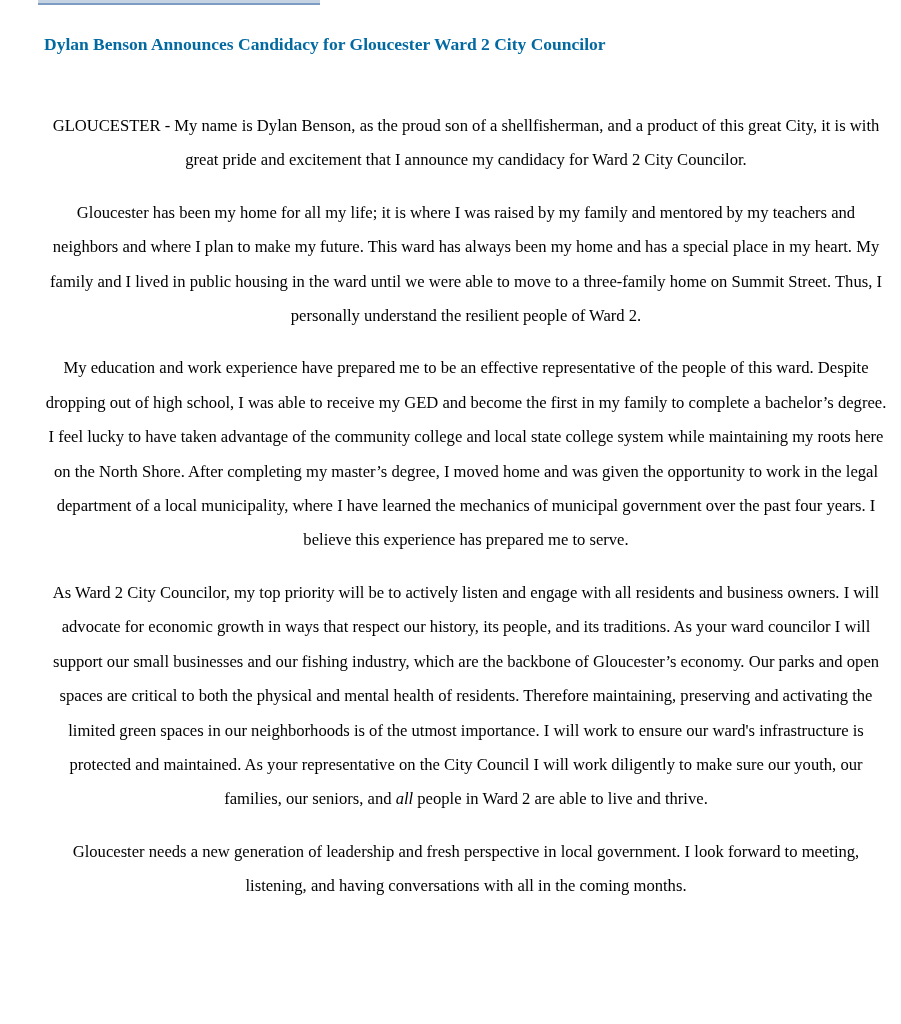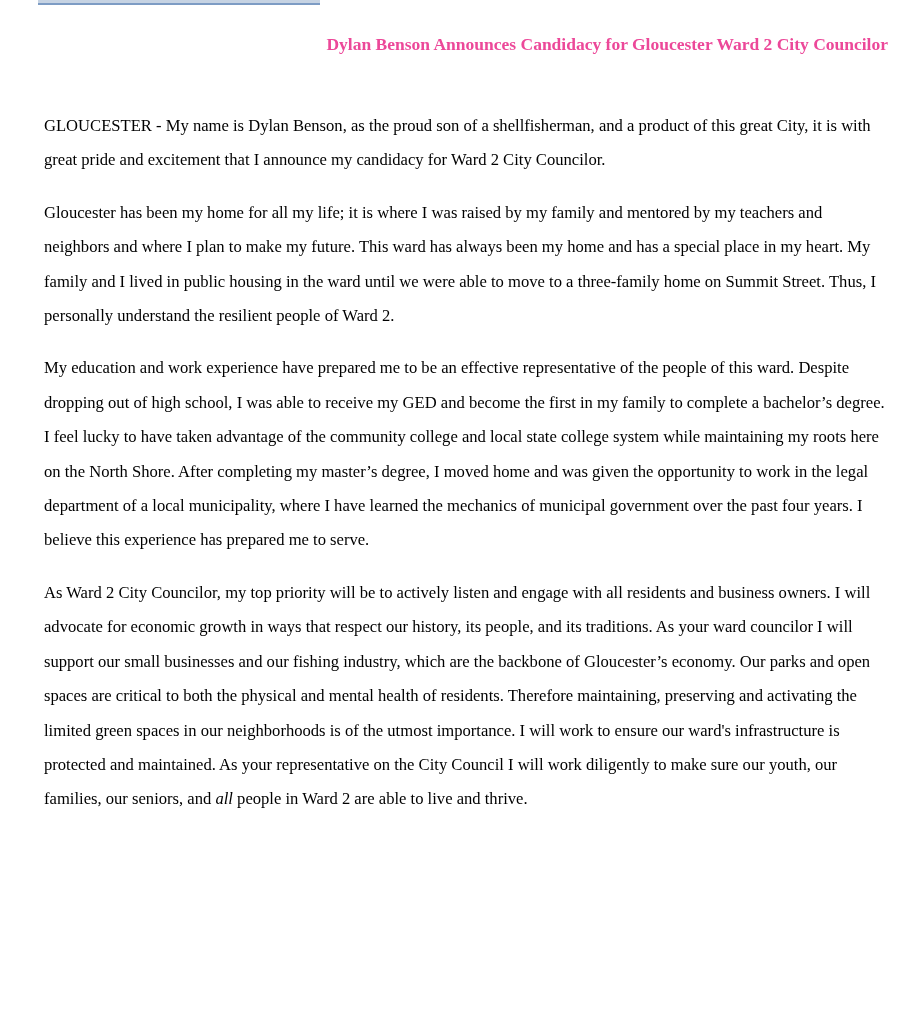--- a/index.html
+++ b/index.html
@@ -29,29 +29,29 @@
   .link-sliver .underline-band {
     height: 2px;
   }
   .doc {
     padding: 0 13px 30px 44px;
   }
   h1.doc-title {
     font-size: 17.5px;
     line-height: 26px;
     font-weight: bold;
-    text-align: right;
+    text-align: left;
     margin: 26px 0 52px 0;
-    color: #ec4899;
+    color: #0369a1;
   }
   .doc-body p {
     font-size: 16.6px;
     line-height: 34.4px;
     margin: 0 0 18px 0;
-    text-align: left;
+    text-align: center;
     color: #000000;
   }
   .run.normal { font-weight: normal; font-style: normal; }
   .run.bold-italic { font-weight: normal; font-style: italic; }
 </style>
 </head>
 <body>
 
 <a class="link-sliver">
   <span class="glyph-band" style="background: rgb(198, 211, 227); display: block;"></span>
@@ -60,14 +60,15 @@
 
 <div class="doc">
   <h1 class="doc-title">Dylan Benson Announces Candidacy for Gloucester Ward 2 City Councilor</h1>
 
   <div class="doc-body">
 
   <p><span class="run normal">GLOUCESTER - My name is Dylan Benson, as the proud son of a shellfisherman, and a product of this great City, it is with great pride and excitement that I announce my candidacy for Ward 2 City Councilor.</span></p>
       <p><span class="run normal">Gloucester has been my home for all my life; it is where I was raised by my family and mentored by my teachers and neighbors and where I plan to make my future. This ward has always been my home and has a special place in my heart. My family and I lived in public housing in the ward until we were able to move to a three-family home on Summit Street. Thus, I personally understand the resilient people of Ward 2.</span></p>
       <p><span class="run normal">My education and work experience have prepared me to be an effective representative of the people of this ward. Despite dropping out of high school, I was able to receive my GED and become the first in my family to complete a bachelor’s degree. I feel lucky to have taken advantage of the community college and local state college system while maintaining my roots here on the North Shore. After completing my master’s degree, I moved home and was given the opportunity to work in the legal department of a local municipality, where I have learned the mechanics of municipal government over the past four years. I believe this experience has prepared me to serve.</span></p>
       <p><span class="run normal">As Ward 2 City Councilor, my top priority will be to actively listen and engage with all residents and business owners. I will advocate for economic growth in ways that respect our history, its people, and its traditions. As your ward councilor I will support our small businesses and our fishing industry, which are the backbone of Gloucester’s economy. Our parks and open spaces are critical to both the physical and mental health of residents. Therefore maintaining, preserving and activating the limited green spaces in our neighborhoods is of the utmost importance. I will work to ensure our ward's infrastructure is protected and maintained. As your representative on the City Council I will work diligently to make sure our youth, our families, our seniors, and </span><span class="run bold-italic">all</span><span class="run normal"> people in Ward 2 are able to live and thrive.</span></p>
+      <p><span class="run normal">Gloucester needs a new generation of leadership and fresh perspective in local government. I look forward to meeting, listening, and having conversations with all in the coming months.</span></p>
     </div>
 </div>
 
 </body></html>

